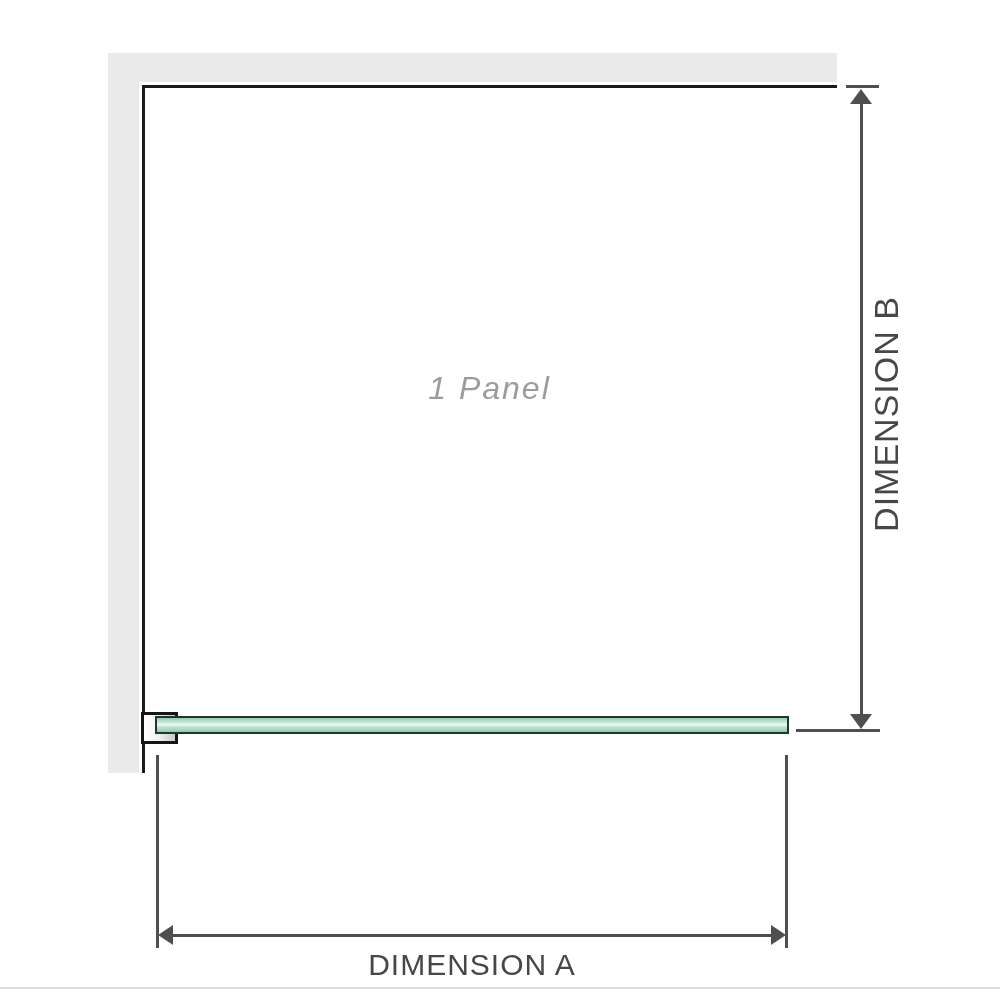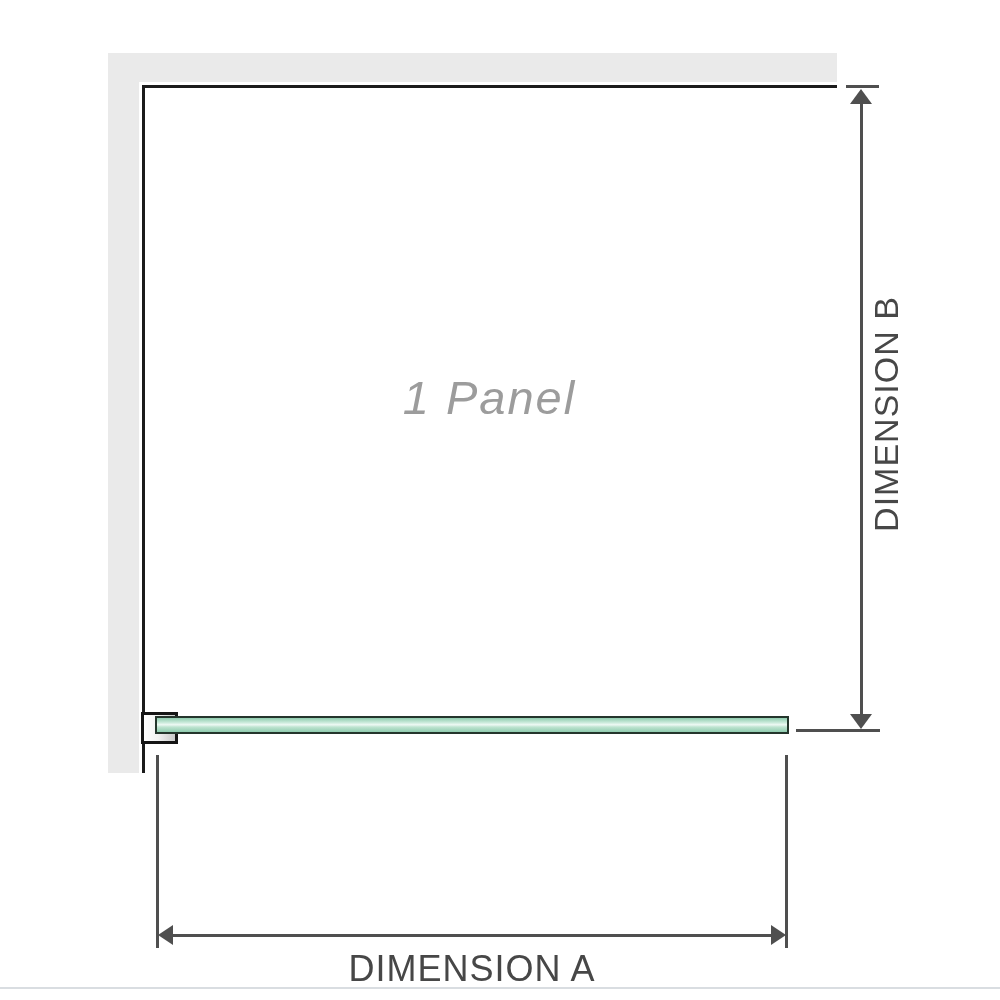--- a/index.html
+++ b/index.html
@@ -34,21 +34,21 @@
   }
   .panel-border-left {
     left: 142px; top: 85px; width: 3px; height: 688px;
     background: var(--panel-border);
   }
 
   
   .panel-label {
     left: 142px; top: 370px; width: 695px;
     text-align: center;
-    font-size: 47px;
+    font-size: 32px;
     font-style: italic;
     letter-spacing: 2px;
     color: var(--panel-label);
   }
 
   
   .glass-panel {
     left: 155px; top: 716px; width: 634px; height: 18px;
     box-sizing: border-box;
     border: 2px solid var(--glass-border);
@@ -126,21 +126,21 @@
   }
   .arrow-right {
     left: 771px; top: 925px; width: 0; height: 0;
     border-top: 10px solid transparent;
     border-bottom: 10px solid transparent;
     border-left: 15px solid var(--dimension);
   }
   .dim-a-label {
     left: 158px; top: 948px; width: 628px;
     text-align: center;
-    font-size: 36px;
+    font-size: 30px;
     font-weight: 300;
     letter-spacing: 1px;
     color: var(--dimension-text);
   }
 
   
   .image-baseline {
     left: 0; top: 987px; width: 1000px; height: 2px;
     background: var(--baseline);
   }

